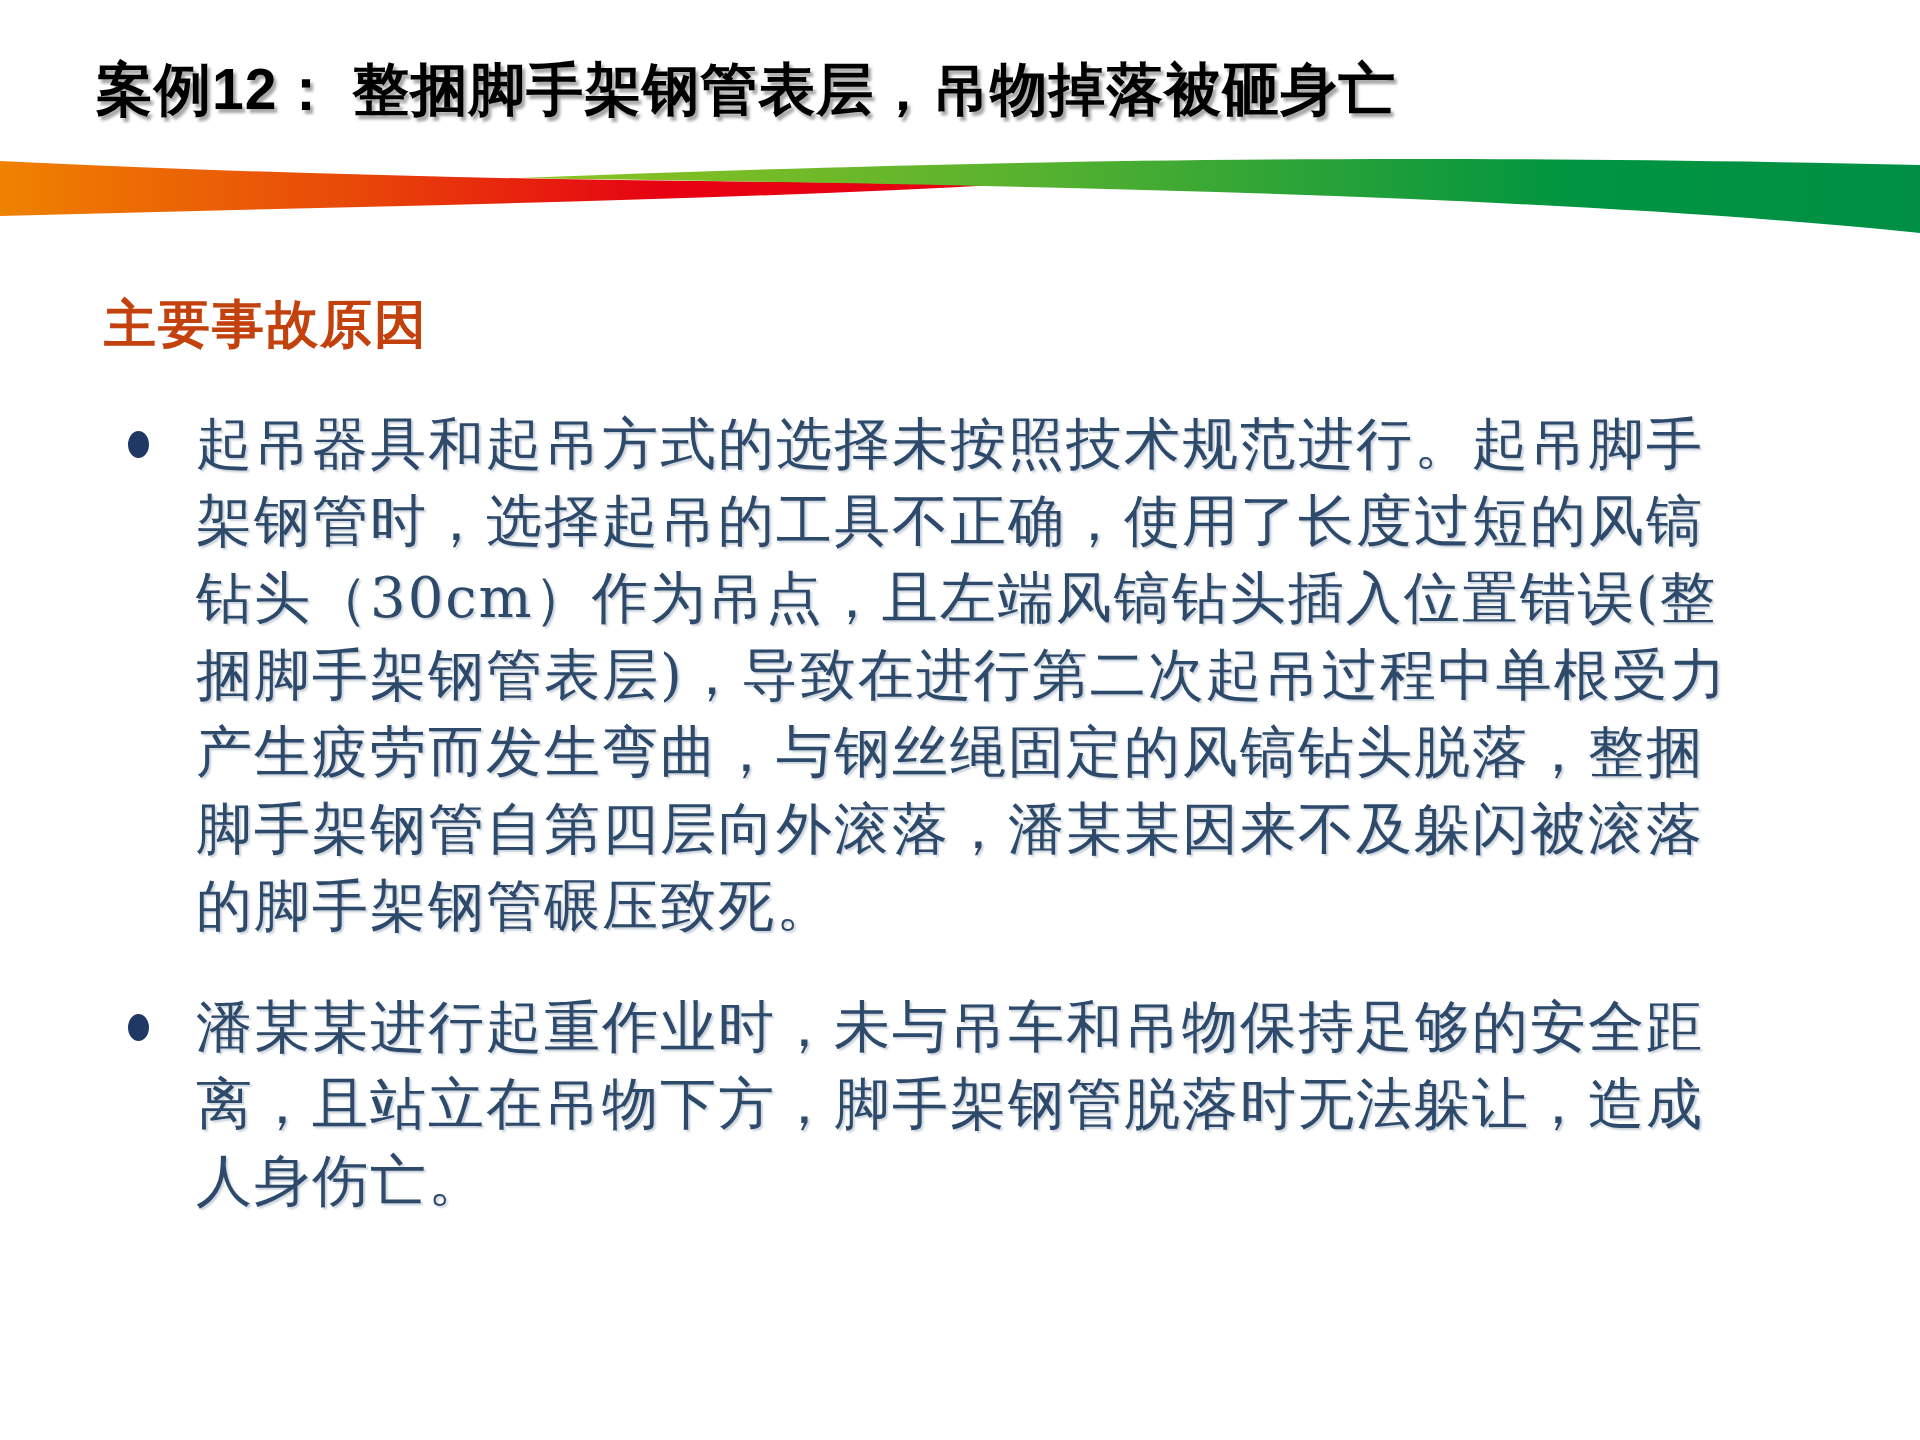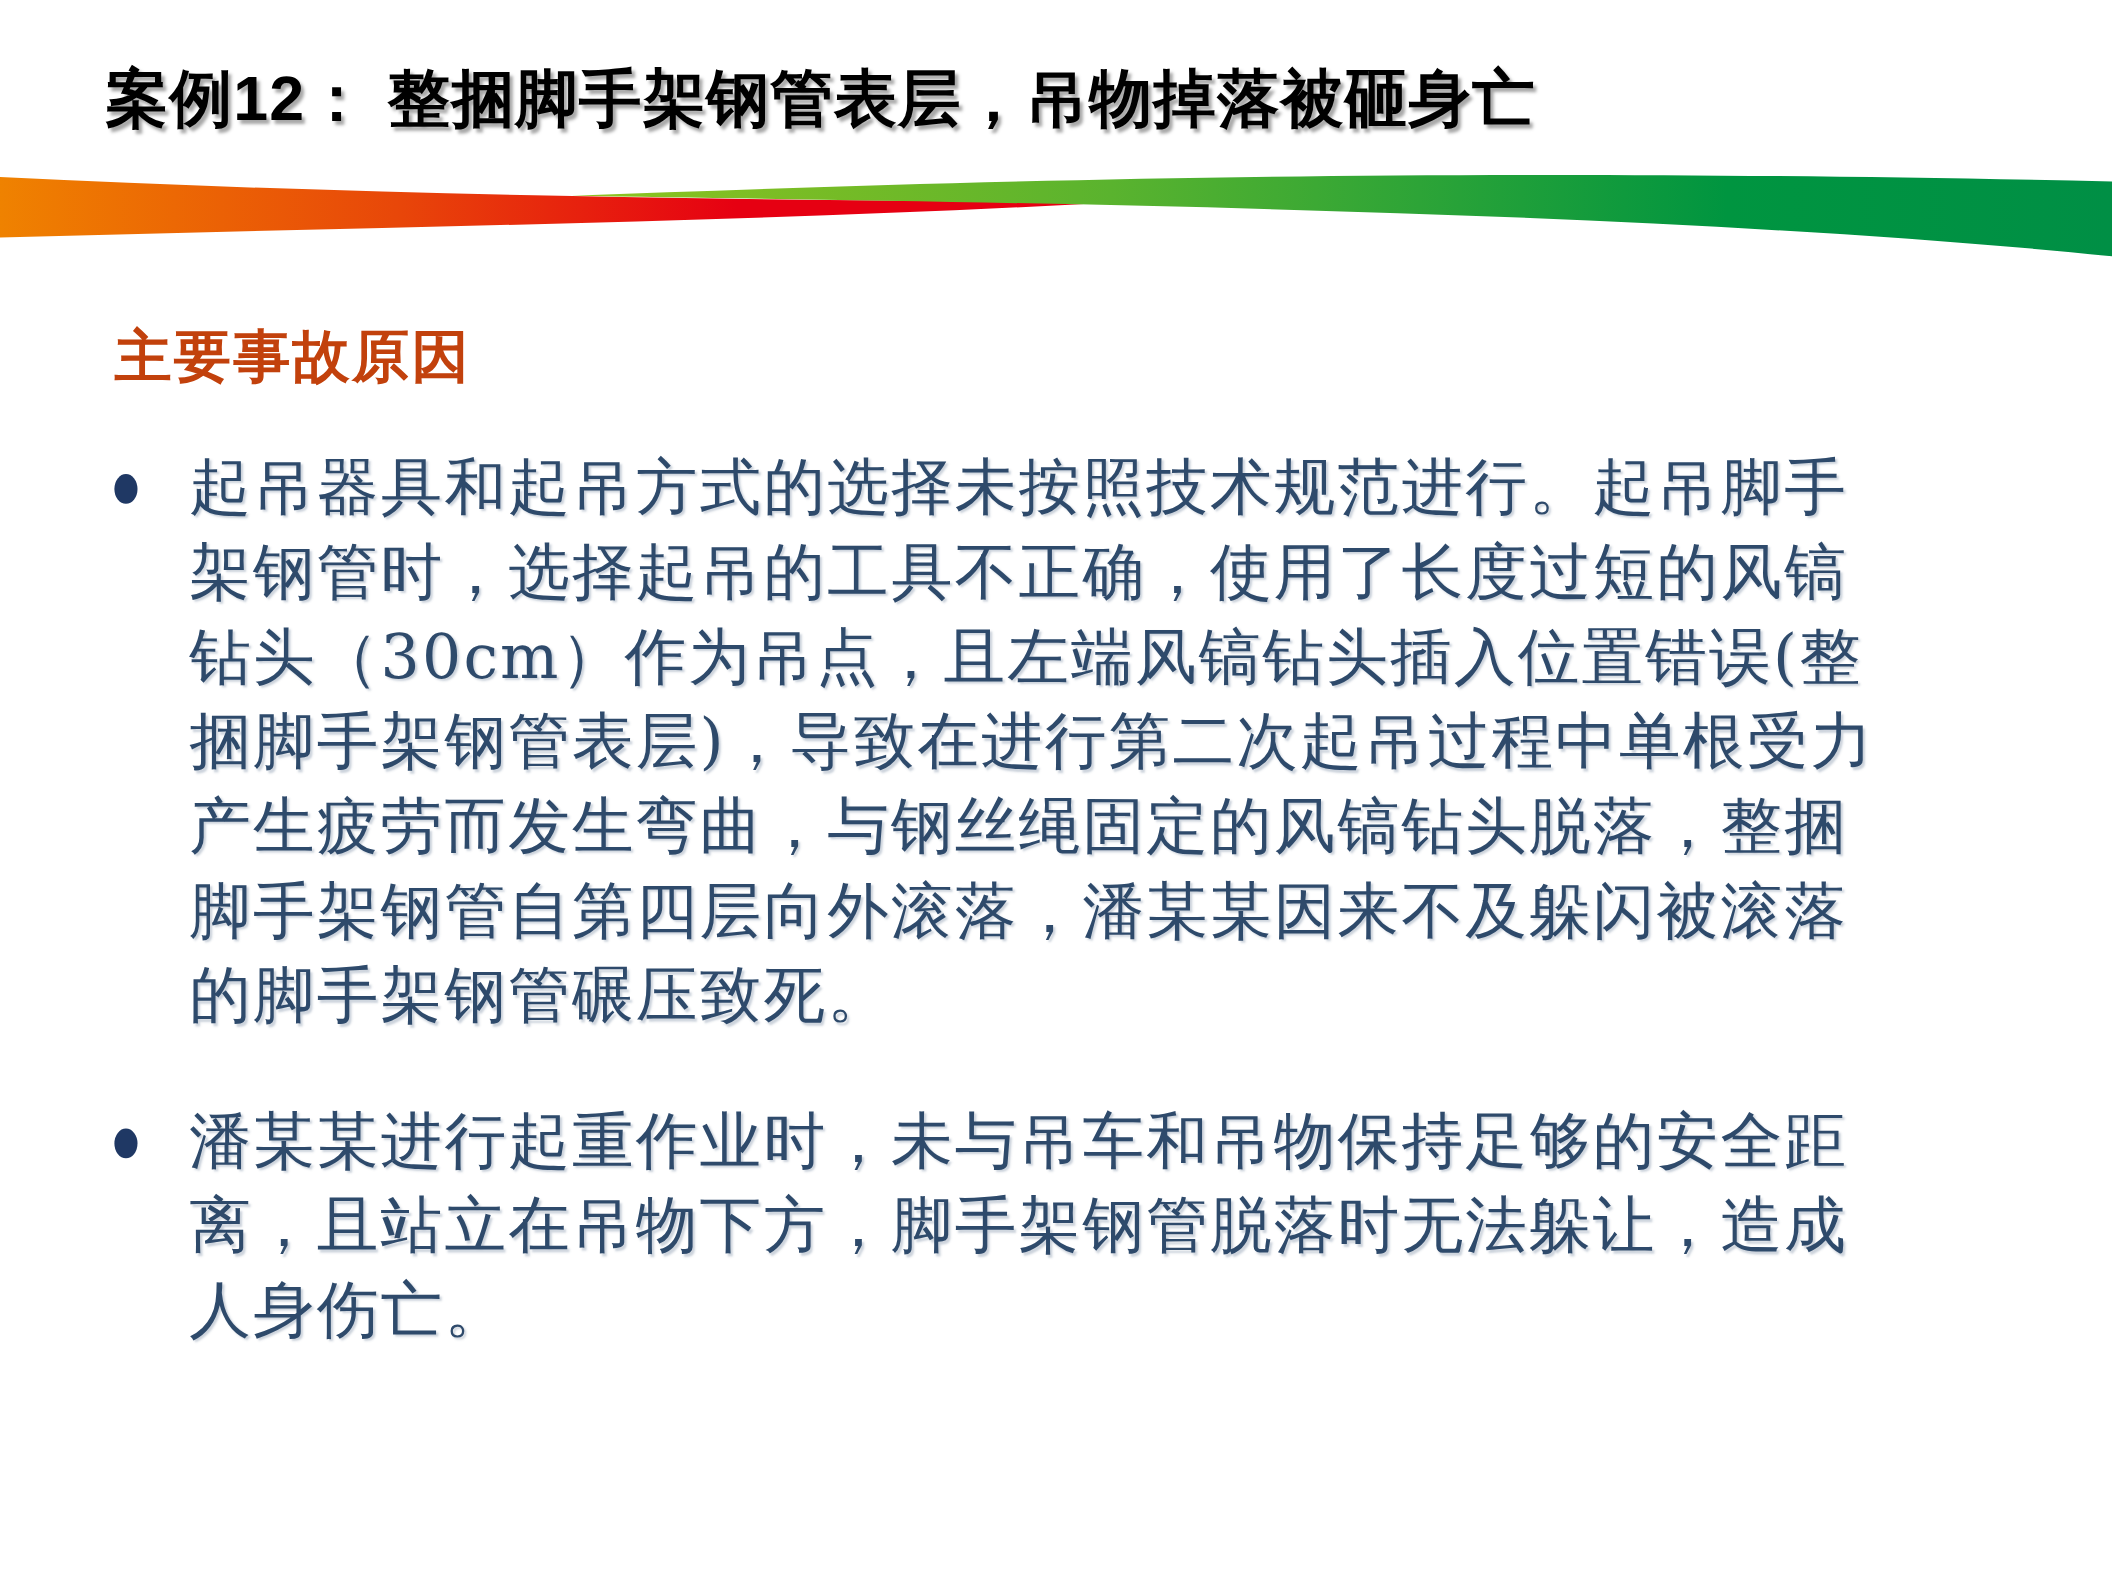--- a/index.html
+++ b/index.html
@@ -39,38 +39,38 @@
     font-size: 52px;
     font-weight: 700;
     color: #c2410c;
     letter-spacing: 2px;
     white-space: nowrap;
     font-family: "Liberation Sans", sans-serif;
   }
 
   .cause-list {
     position: absolute;
-    left: 98px;
+    left: 122px;
     top: 405px;
     width: 1616px;
     list-style: none;
   }
 
   .cause-item {
     position: relative;
     padding-left: 74px;
     font-family: "DejaVu Serif", serif;
     font-size: 56px;
     line-height: 77px;
     letter-spacing: 2px;
     color: #2E4A6B;
     text-shadow: 2px 2px 2px rgba(46,74,110,0.25);
   }
 
-  .cause-item + .cause-item { margin-top: 56px; font-family: Liberation Serif, serif; }
+  .cause-item + .cause-item { margin-top: 44px; }
 
   .bullet-dot {
     position: absolute;
     left: 6px;
     top: 26px;
     width: 21px;
     height: 27px;
     border-radius: 50%;
     background: #1F3864;
   }

